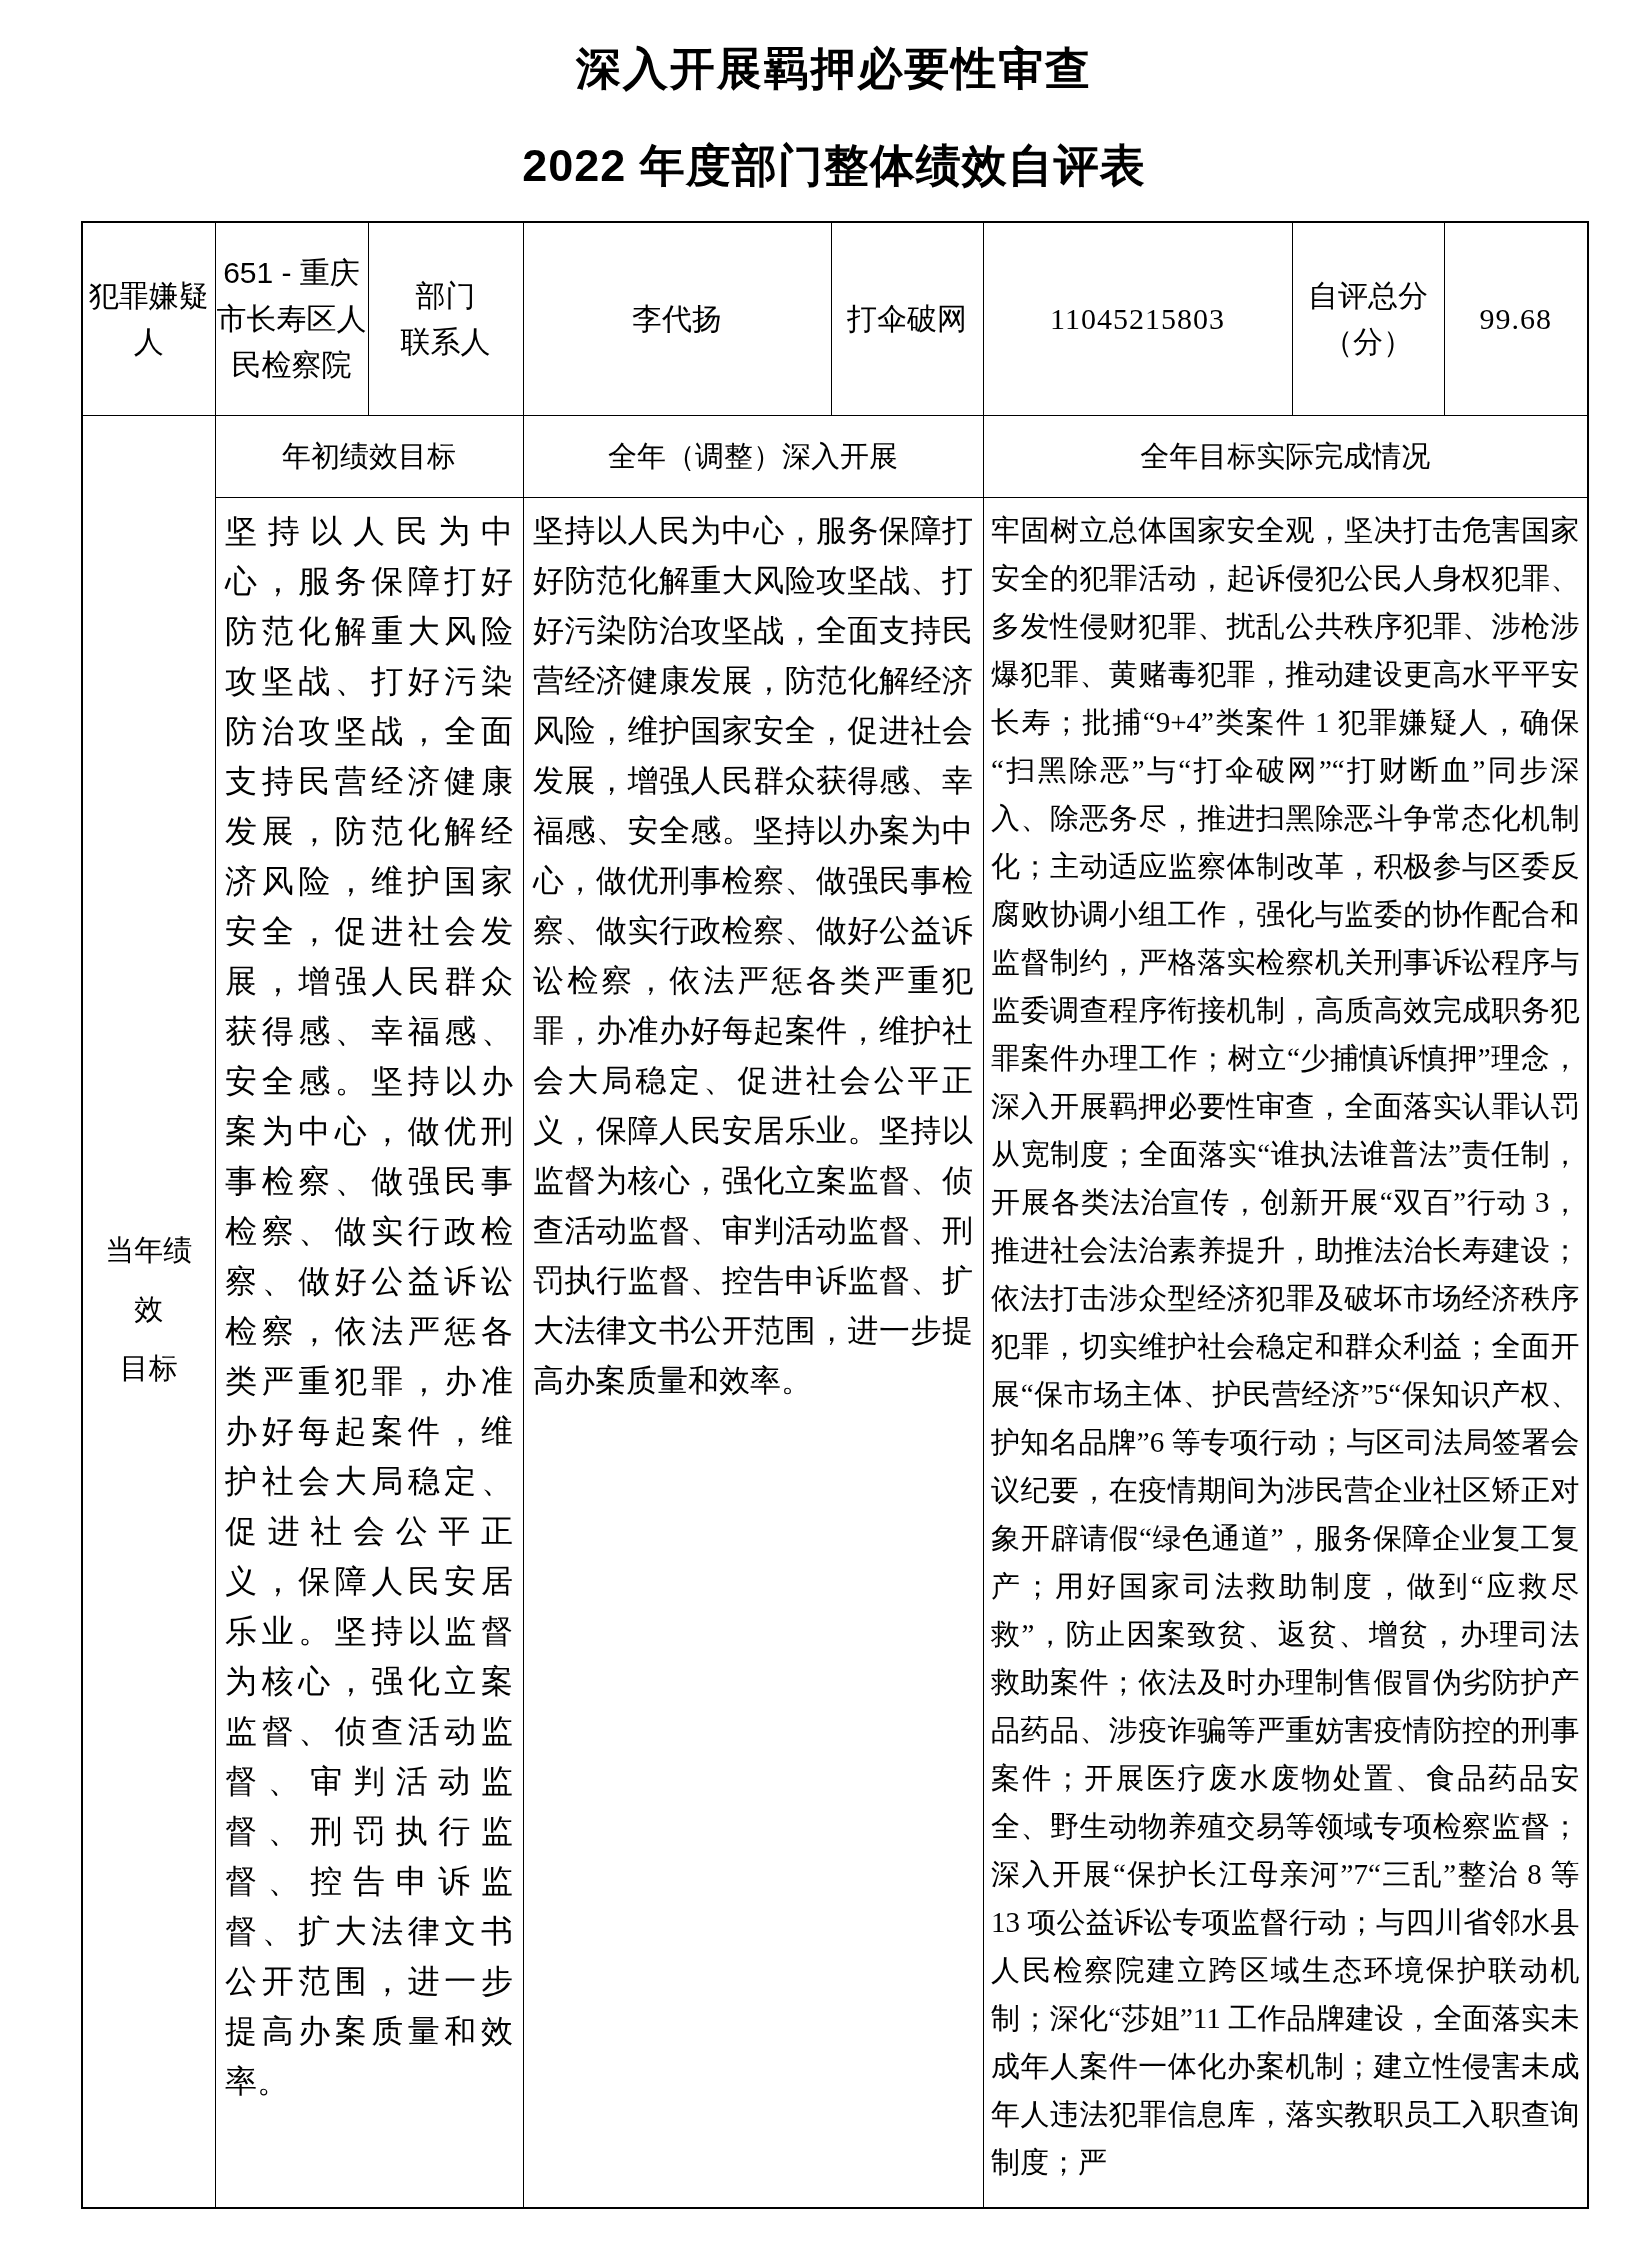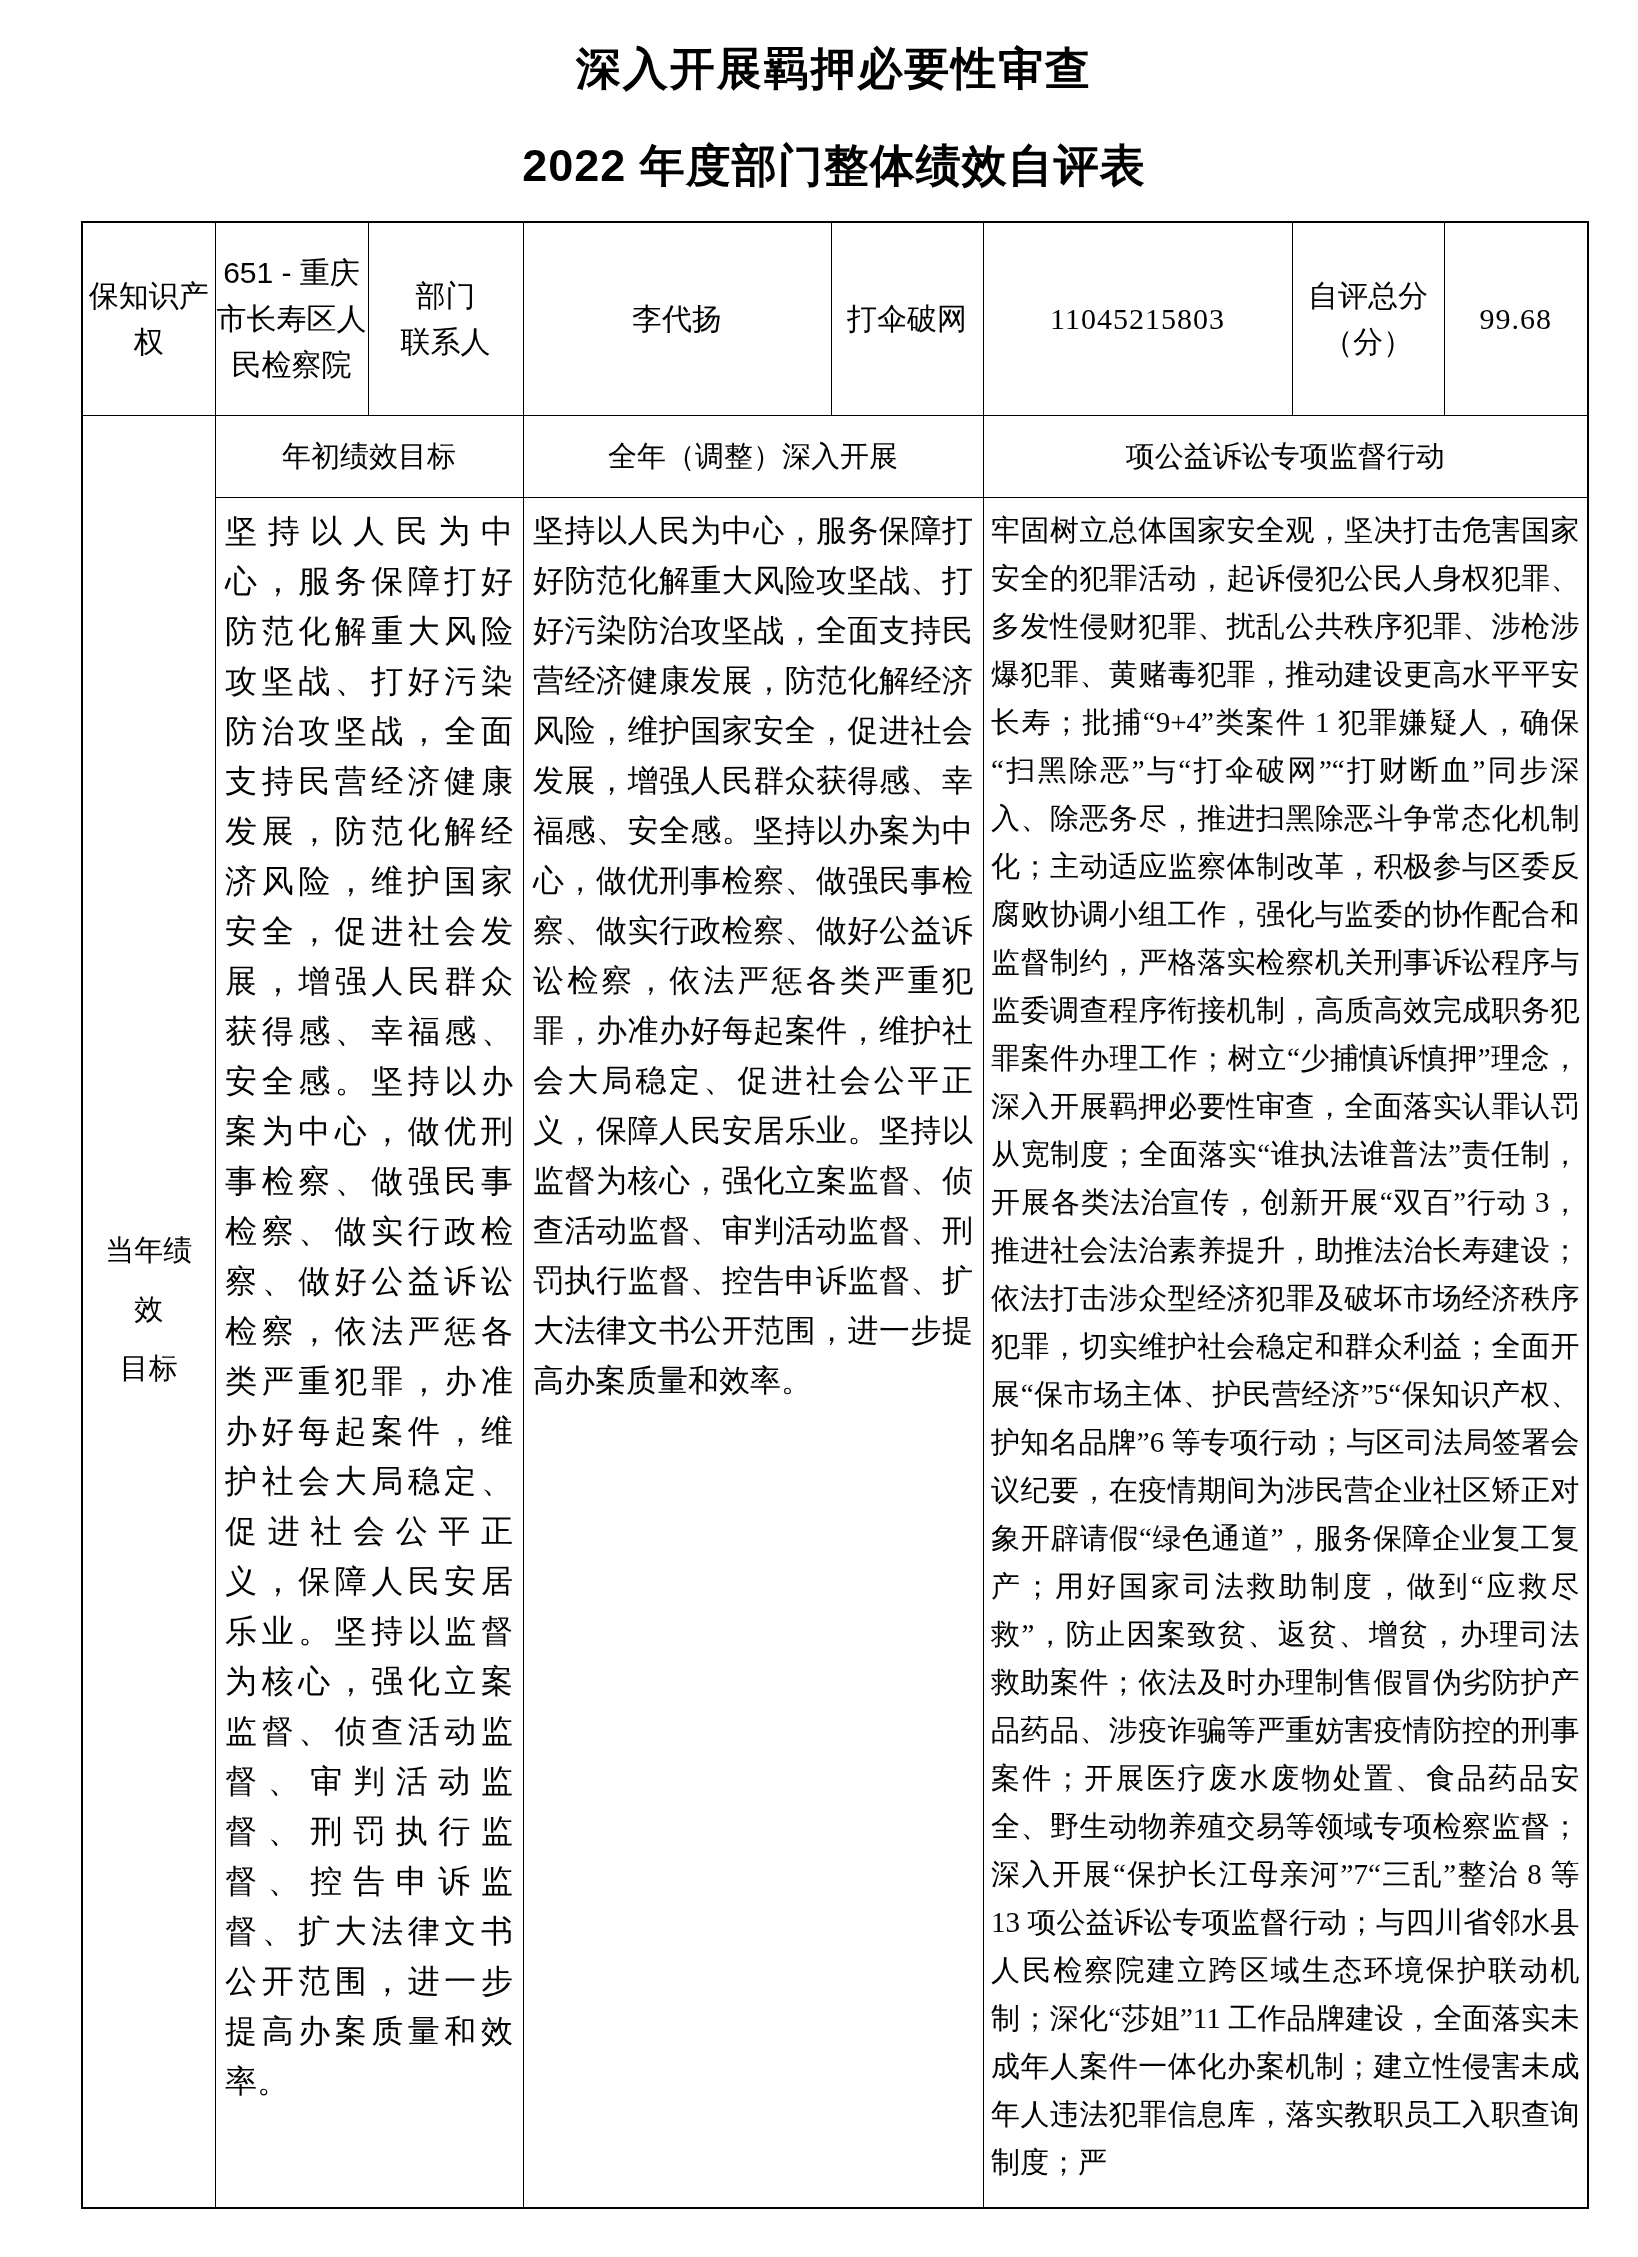--- a/index.html
+++ b/index.html
@@ -103,39 +103,39 @@
       <col style="width:155px">
       <col style="width:308px">
       <col style="width:152px">
       <col style="width:309px">
       <col style="width:152px">
       <col style="width:144px">
     </colgroup>
 
     <tbody>
         <tr class="info-row">
-      <td>保知识产权</td>
+      <td>犯罪嫌疑人</td>
       <td>651 - 重庆市长寿区人民检察院</td>
       <td class="pre-wrap">部门
 联系人</td>
       <td>李代扬</td>
       <td>打伞破网</td>
       <td class="serif-num">11045215803</td>
       <td class="pre-wrap">自评总分
 （分）</td>
       <td class="serif-num">99.68</td>
     </tr>
 
     <tr class="goals-header">
       <td rowspan="2" class="side-label">当年绩
 效
 目标</td>
       <td colspan="2">年初绩效目标</td>
       <td colspan="2">全年（调整）深入开展</td>
-      <td colspan="3">项公益诉讼专项监督行动</td>
+      <td colspan="3">全年目标实际完成情况</td>
     </tr>
 
     <tr class="content-row">
       <td colspan="2">
         <div class="cell-inner t1">坚持以人民为中心，服务保障打好防范化解重大风险攻坚战、打好污染防治攻坚战，全面支持民营经济健康发展，防范化解经济风险，维护国家安全，促进社会发展，增强人民群众获得感、幸福感、安全感。坚持以办案为中心，做优刑事检察、做强民事检察、做实行政检察、做好公益诉讼检察，依法严惩各类严重犯罪，办准办好每起案件，维护社会大局稳定、促进社会公平正义，保障人民安居乐业。坚持以监督为核心，强化立案监督、侦查活动监督、审判活动监督、刑罚执行监督、控告申诉监督、扩大法律文书公开范围，进一步提高办案质量和效率。</div>
       </td>
       <td colspan="2">
         <div class="cell-inner t2">坚持以人民为中心，服务保障打好防范化解重大风险攻坚战、打好污染防治攻坚战，全面支持民营经济健康发展，防范化解经济风险，维护国家安全，促进社会发展，增强人民群众获得感、幸福感、安全感。坚持以办案为中心，做优刑事检察、做强民事检察、做实行政检察、做好公益诉讼检察，依法严惩各类严重犯罪，办准办好每起案件，维护社会大局稳定、促进社会公平正义，保障人民安居乐业。坚持以监督为核心，强化立案监督、侦查活动监督、审判活动监督、刑罚执行监督、控告申诉监督、扩大法律文书公开范围，进一步提高办案质量和效率。</div>
       </td>
       <td colspan="3">

